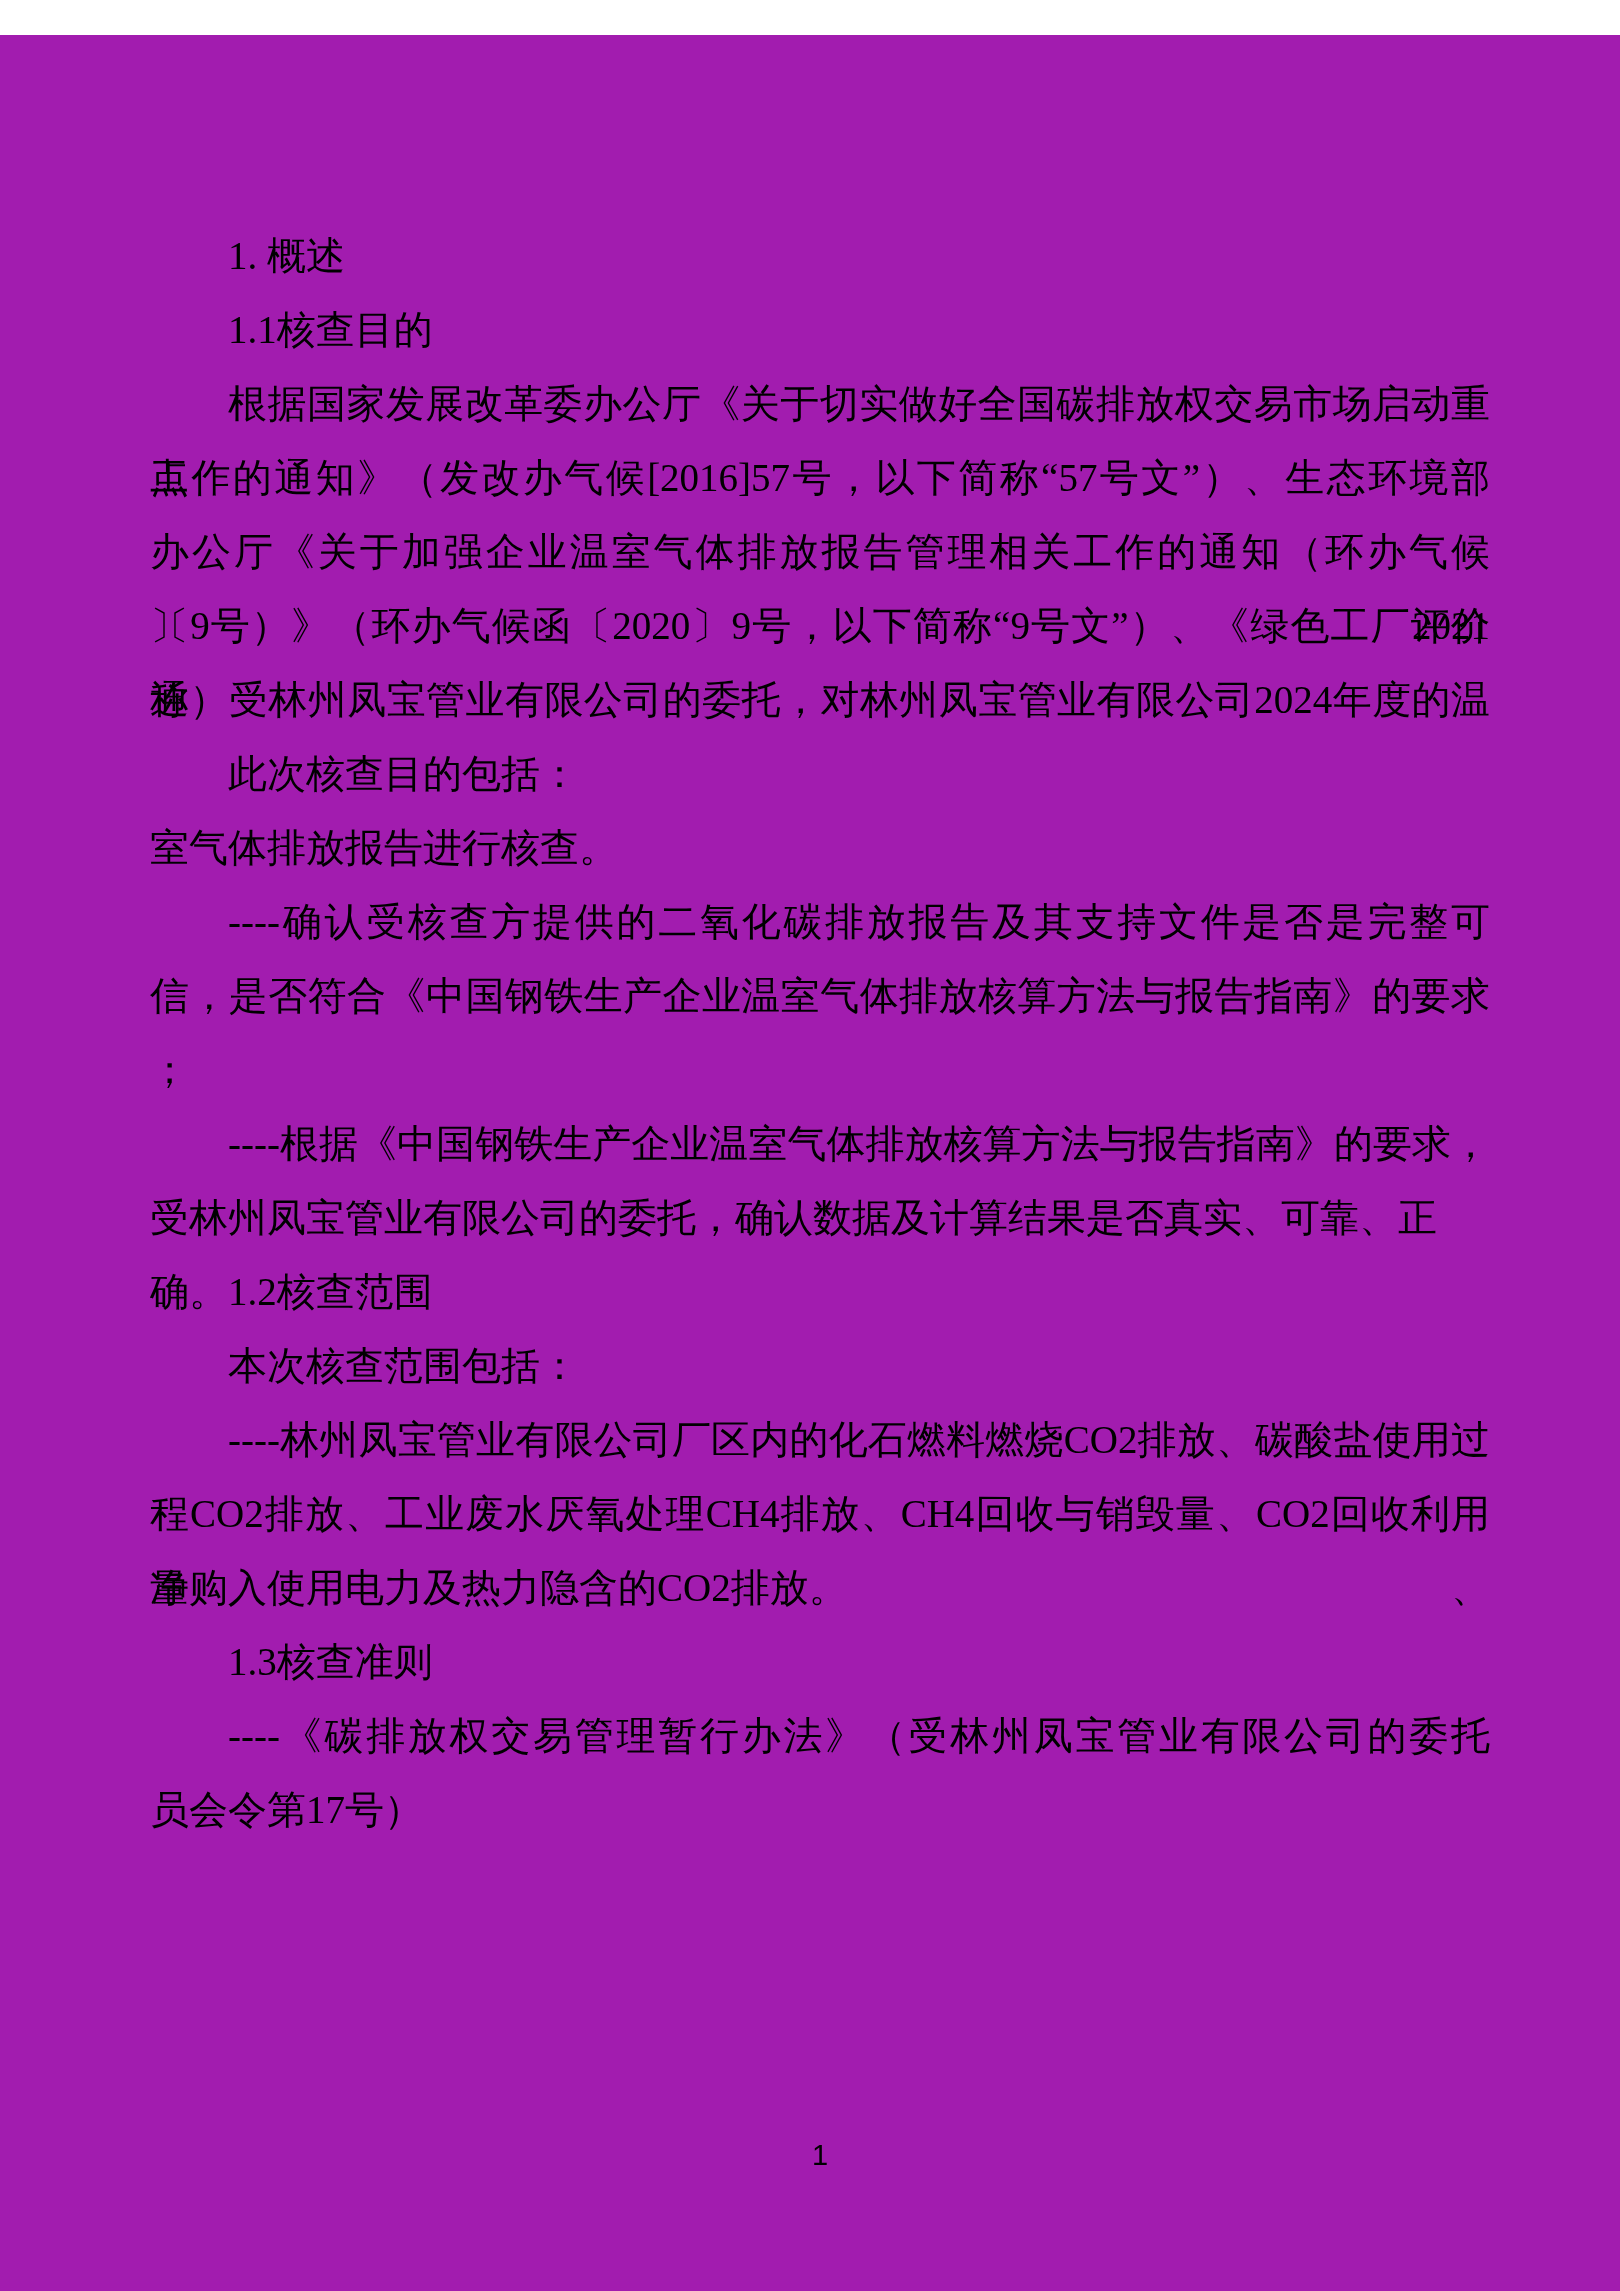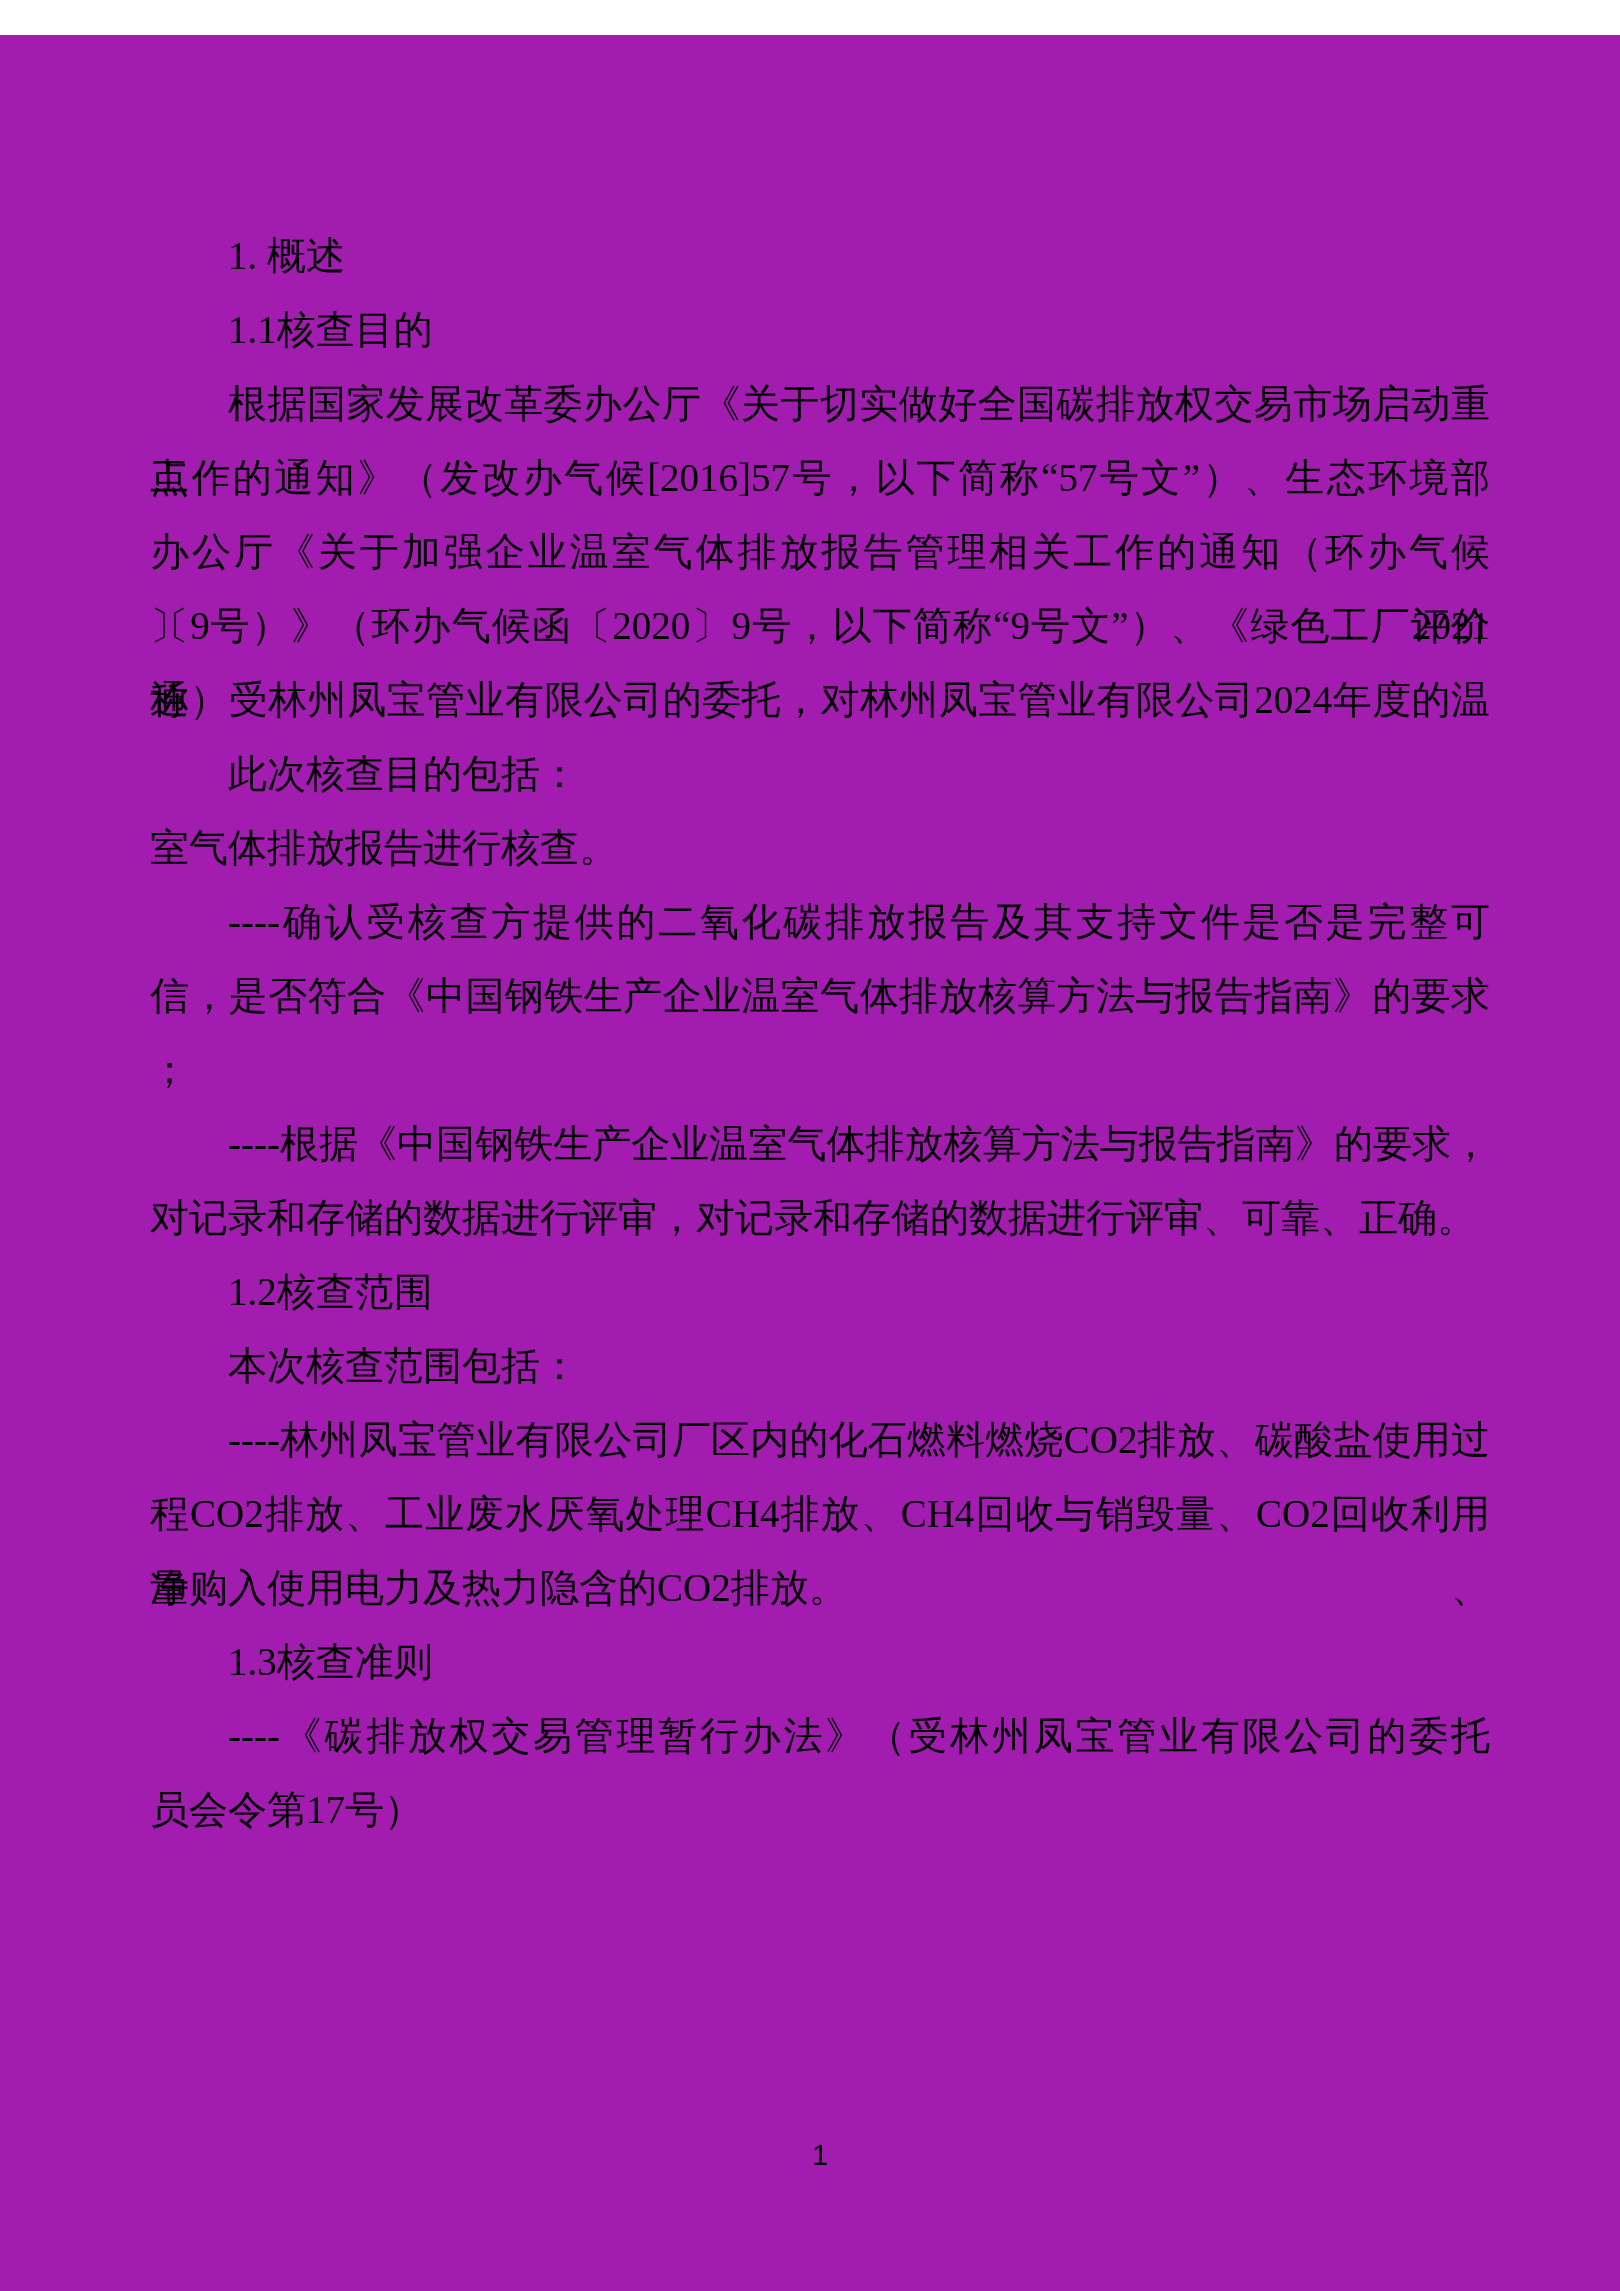--- a/index.html
+++ b/index.html
@@ -60,21 +60,21 @@
     <div class="line justify">工作的通知》（发改办气候[2016]57号，以下简称“57号文”）、生态环境部</div>
     <div class="line justify">办公厅《关于加强企业温室气体排放报告管理相关工作的通知（环办气候〔2021</div>
     <div class="line justify">〕9号）》（环办气候函〔2020〕9号，以下简称“9号文”）、《绿色工厂评价通</div>
     <div class="line justify">称）受林州凤宝管业有限公司的委托，对林州凤宝管业有限公司2024年度的温</div>
     <div class="line indent">此次核查目的包括：</div>
     <div class="line">室气体排放报告进行核查。</div>
     <div class="line indent justify">----确认受核查方提供的二氧化碳排放报告及其支持文件是否是完整可</div>
     <div class="line justify">信，是否符合《中国钢铁生产企业温室气体排放核算方法与报告指南》的要求</div>
     <div class="line">；</div>
     <div class="line indent justify">----根据《中国钢铁生产企业温室气体排放核算方法与报告指南》的要求，</div>
-    <div class="line">对记录和存储的数据进行评审，对记录和存储的数据进行评审、可靠、正确。</div>
+    <div class="line">受林州凤宝管业有限公司的委托，确认数据及计算结果是否真实、可靠、正确。</div>
     <div class="line indent">1.2核查范围</div>
     <div class="line indent">本次核查范围包括：</div>
     <div class="line indent justify">----林州凤宝管业有限公司厂区内的化石燃料燃烧CO2排放、碳酸盐使用过</div>
     <div class="line justify">程CO2排放、工业废水厌氧处理CH4排放、CH4回收与销毁量、CO2回收利用量、</div>
     <div class="line">净购入使用电力及热力隐含的CO2排放。</div>
     <div class="line indent">1.3核查准则</div>
     <div class="line indent justify">----《碳排放权交易管理暂行办法》（受林州凤宝管业有限公司的委托</div>
     <div class="line">员会令第17号）</div>
   </main>
 

